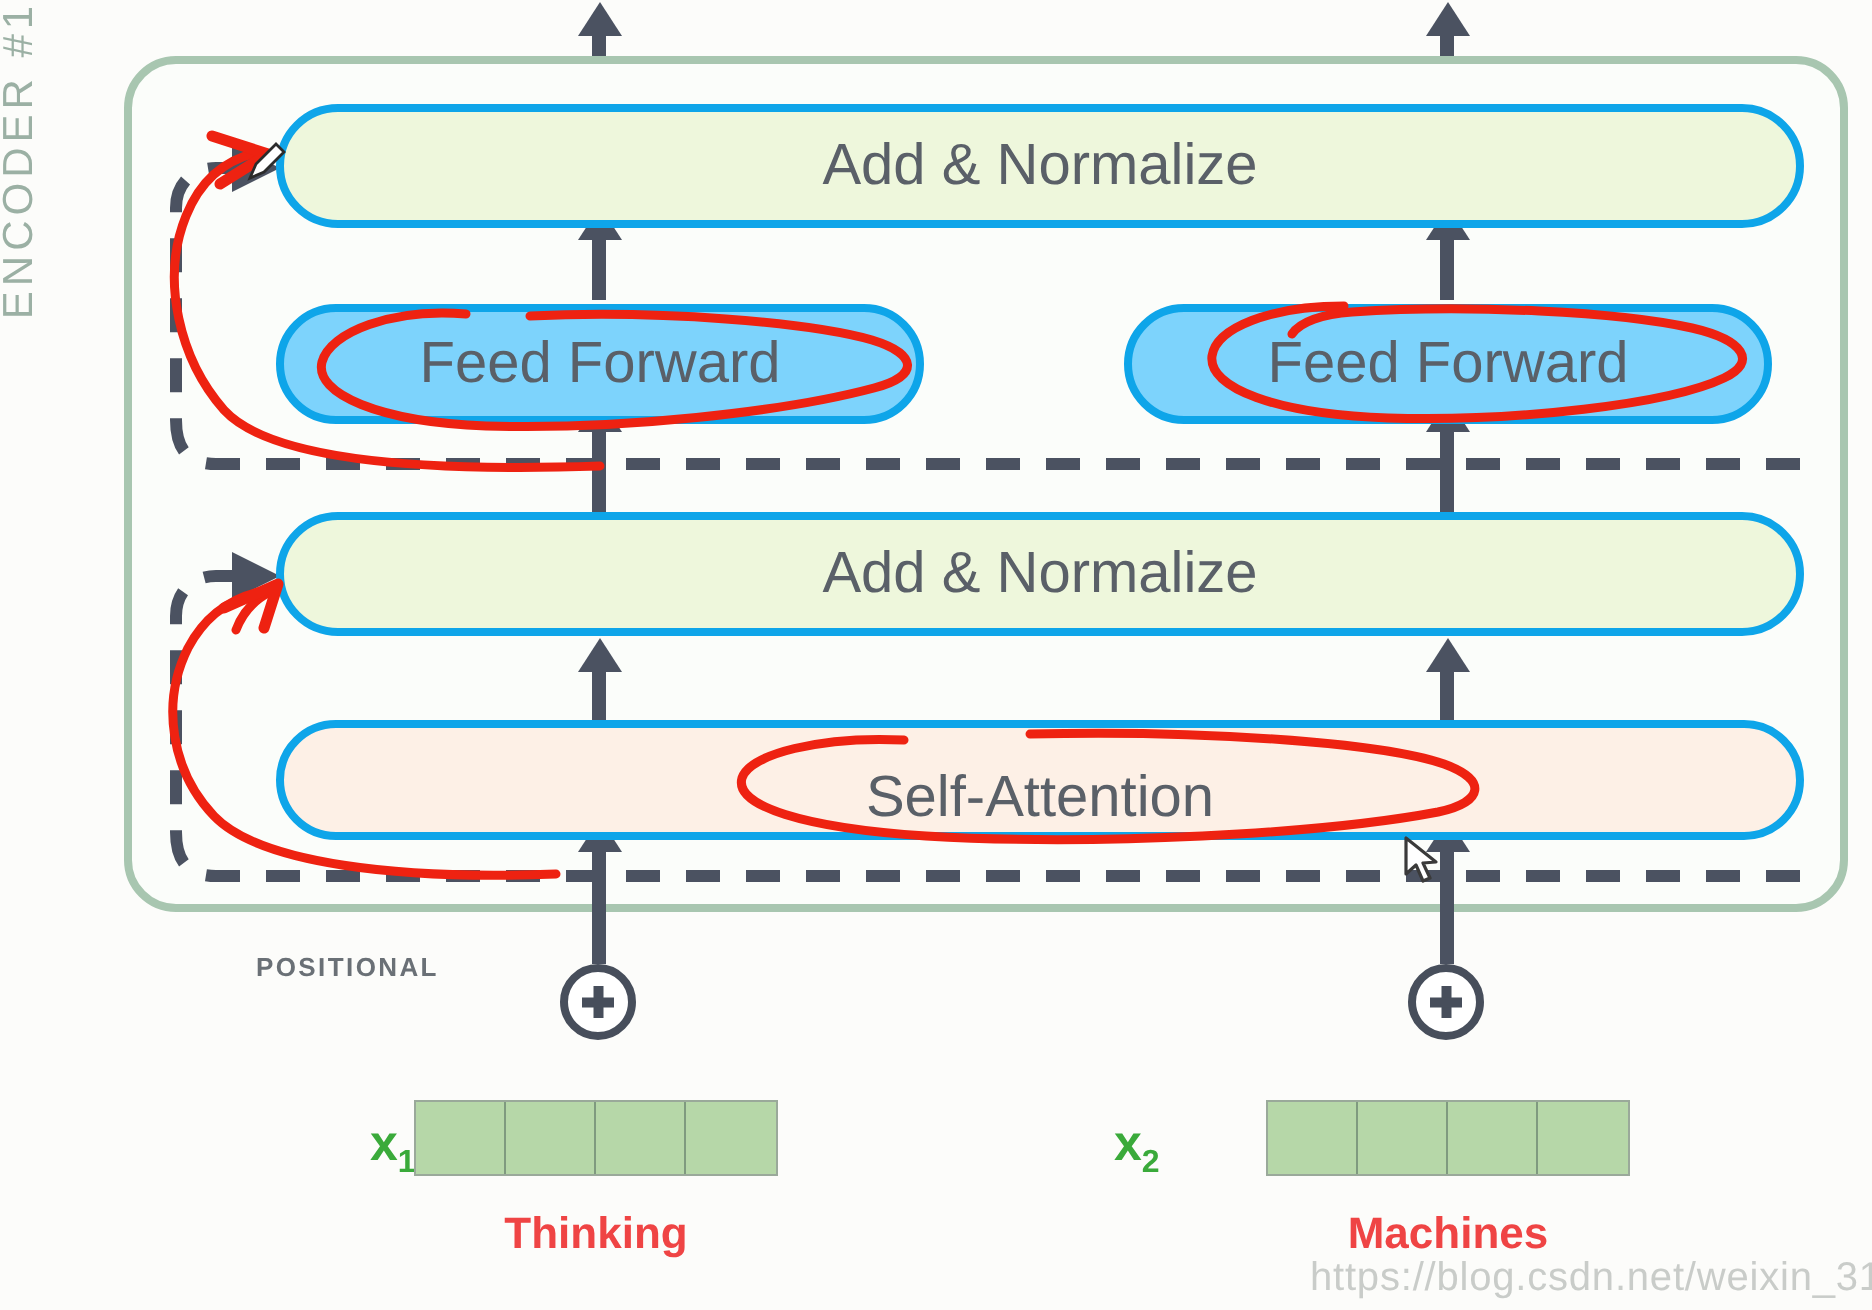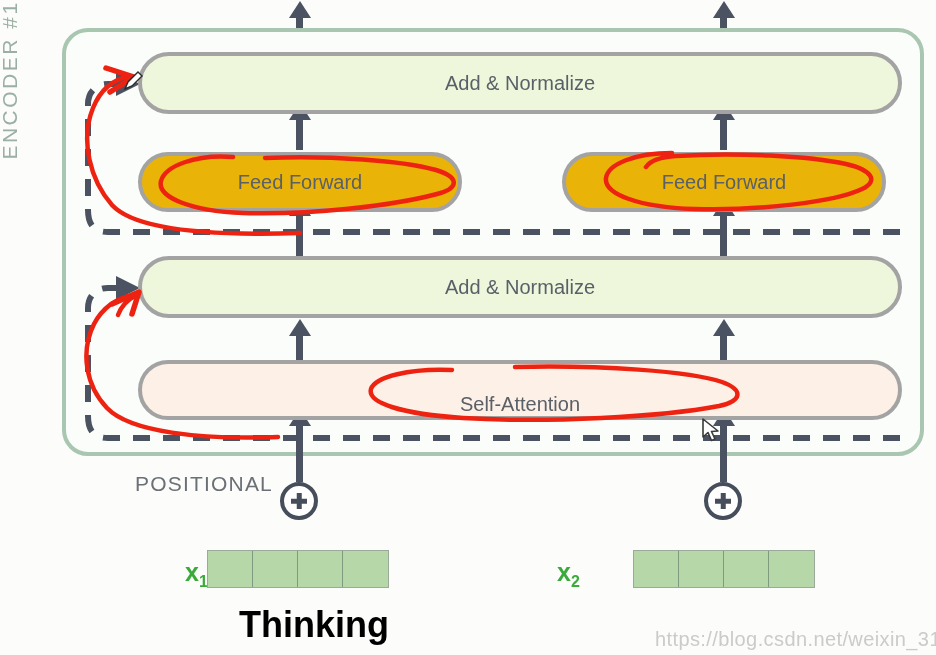--- a/index.html
+++ b/index.html
@@ -41,34 +41,34 @@
     font-size: 21px;
     letter-spacing: 2.5px;
     font-weight: 400;
     white-space: nowrap;
   }
 
   
   .layer-box {
     position: absolute;
     box-sizing: border-box;
-    border: 4px solid #a3a3a3;
+    border: 4px solid #0ea5e9;
     border-radius: 999px;
     display: flex;
     align-items: center;
     justify-content: center;
     color: #5a6068;
-    font-size: 20px;
+    font-size: 29px;
     font-weight: 400;
   }
   .box-addnorm {
     background: #eef7dc;
   }
   .box-ff {
-    background: #eab308;
+    background: #7dd3fc;
   }
   .box-attn {
     background: #fdf0e6;
     align-items: flex-end;
   }
 
   
   .addnorm-top   { left: 138px; top: 52px;  width: 764px; height: 62px; }
   .ff-left       { left: 138px; top: 152px; width: 324px; height: 60px; }
   .ff-right      { left: 562px; top: 152px; width: 324px; height: 60px; }
@@ -98,25 +98,25 @@
     position: absolute;
     left: 0; top: 0;
     width: 936px; height: 655px;
     pointer-events: none;
   }
 
   
   .pe-label {
     position: absolute;
     color: #6a7076;
-    font-size: 21px;
+    font-size: 13px;
     letter-spacing: 1.2px;
     line-height: 21px;
-    text-align: right;
-    font-weight: 400;
+    text-align: left;
+    font-weight: 700;
   }
   .plus-circle {
     position: absolute;
     width: 38px; height: 38px;
     border: 4px solid #474e5b;
     border-radius: 50%;
     box-sizing: border-box;
     background: #ffffff;
   }
   .plus-circle::before,
@@ -157,24 +157,24 @@
     color: #3aaa3a;
     font-size: 25px;
     font-weight: bold;
   }
   .embed-tag sub {
     font-size: 16px;
   }
 
   .word-label {
     position: absolute;
-    color: #000000;
-    font-size: 36px;
+    color: #ef4444;
+    font-size: 22px;
     font-weight: bold;
-    text-align: right;
+    text-align: center;
     white-space: nowrap;
   }
 
   
   .ink-svg {
     position: absolute;
     left: 0; top: 0;
     width: 936px; height: 655px;
     pointer-events: none;
   }
@@ -270,20 +270,21 @@
 
   <div class="embed-tag" style="left:557px; top:558px;">
     <span>x</span><sub>2</sub>
   </div>
   <div class="embed-row" style="left:633px; top:550px;">
     <div class="embed-cell"></div>
     <div class="embed-cell"></div>
     <div class="embed-cell"></div>
     <div class="embed-cell"></div>
   </div>
+  <div class="word-label" style="left:633px; top:604px; width:182px;">Machines</div>
 
   <svg class="ink-svg" viewBox="0 0 936 655">
     <g fill="none" stroke="#ee2211" stroke-width="4.5" stroke-linecap="round" stroke-linejoin="round">
 
       <path d="M 233 157 C 196 154 165 166 161 181
                C 157 197 190 211 243 213
                C 310 215 392 206 437 194
                C 460 188 459 177 436 170
                C 404 161 330 155 265 158"></path>
 

